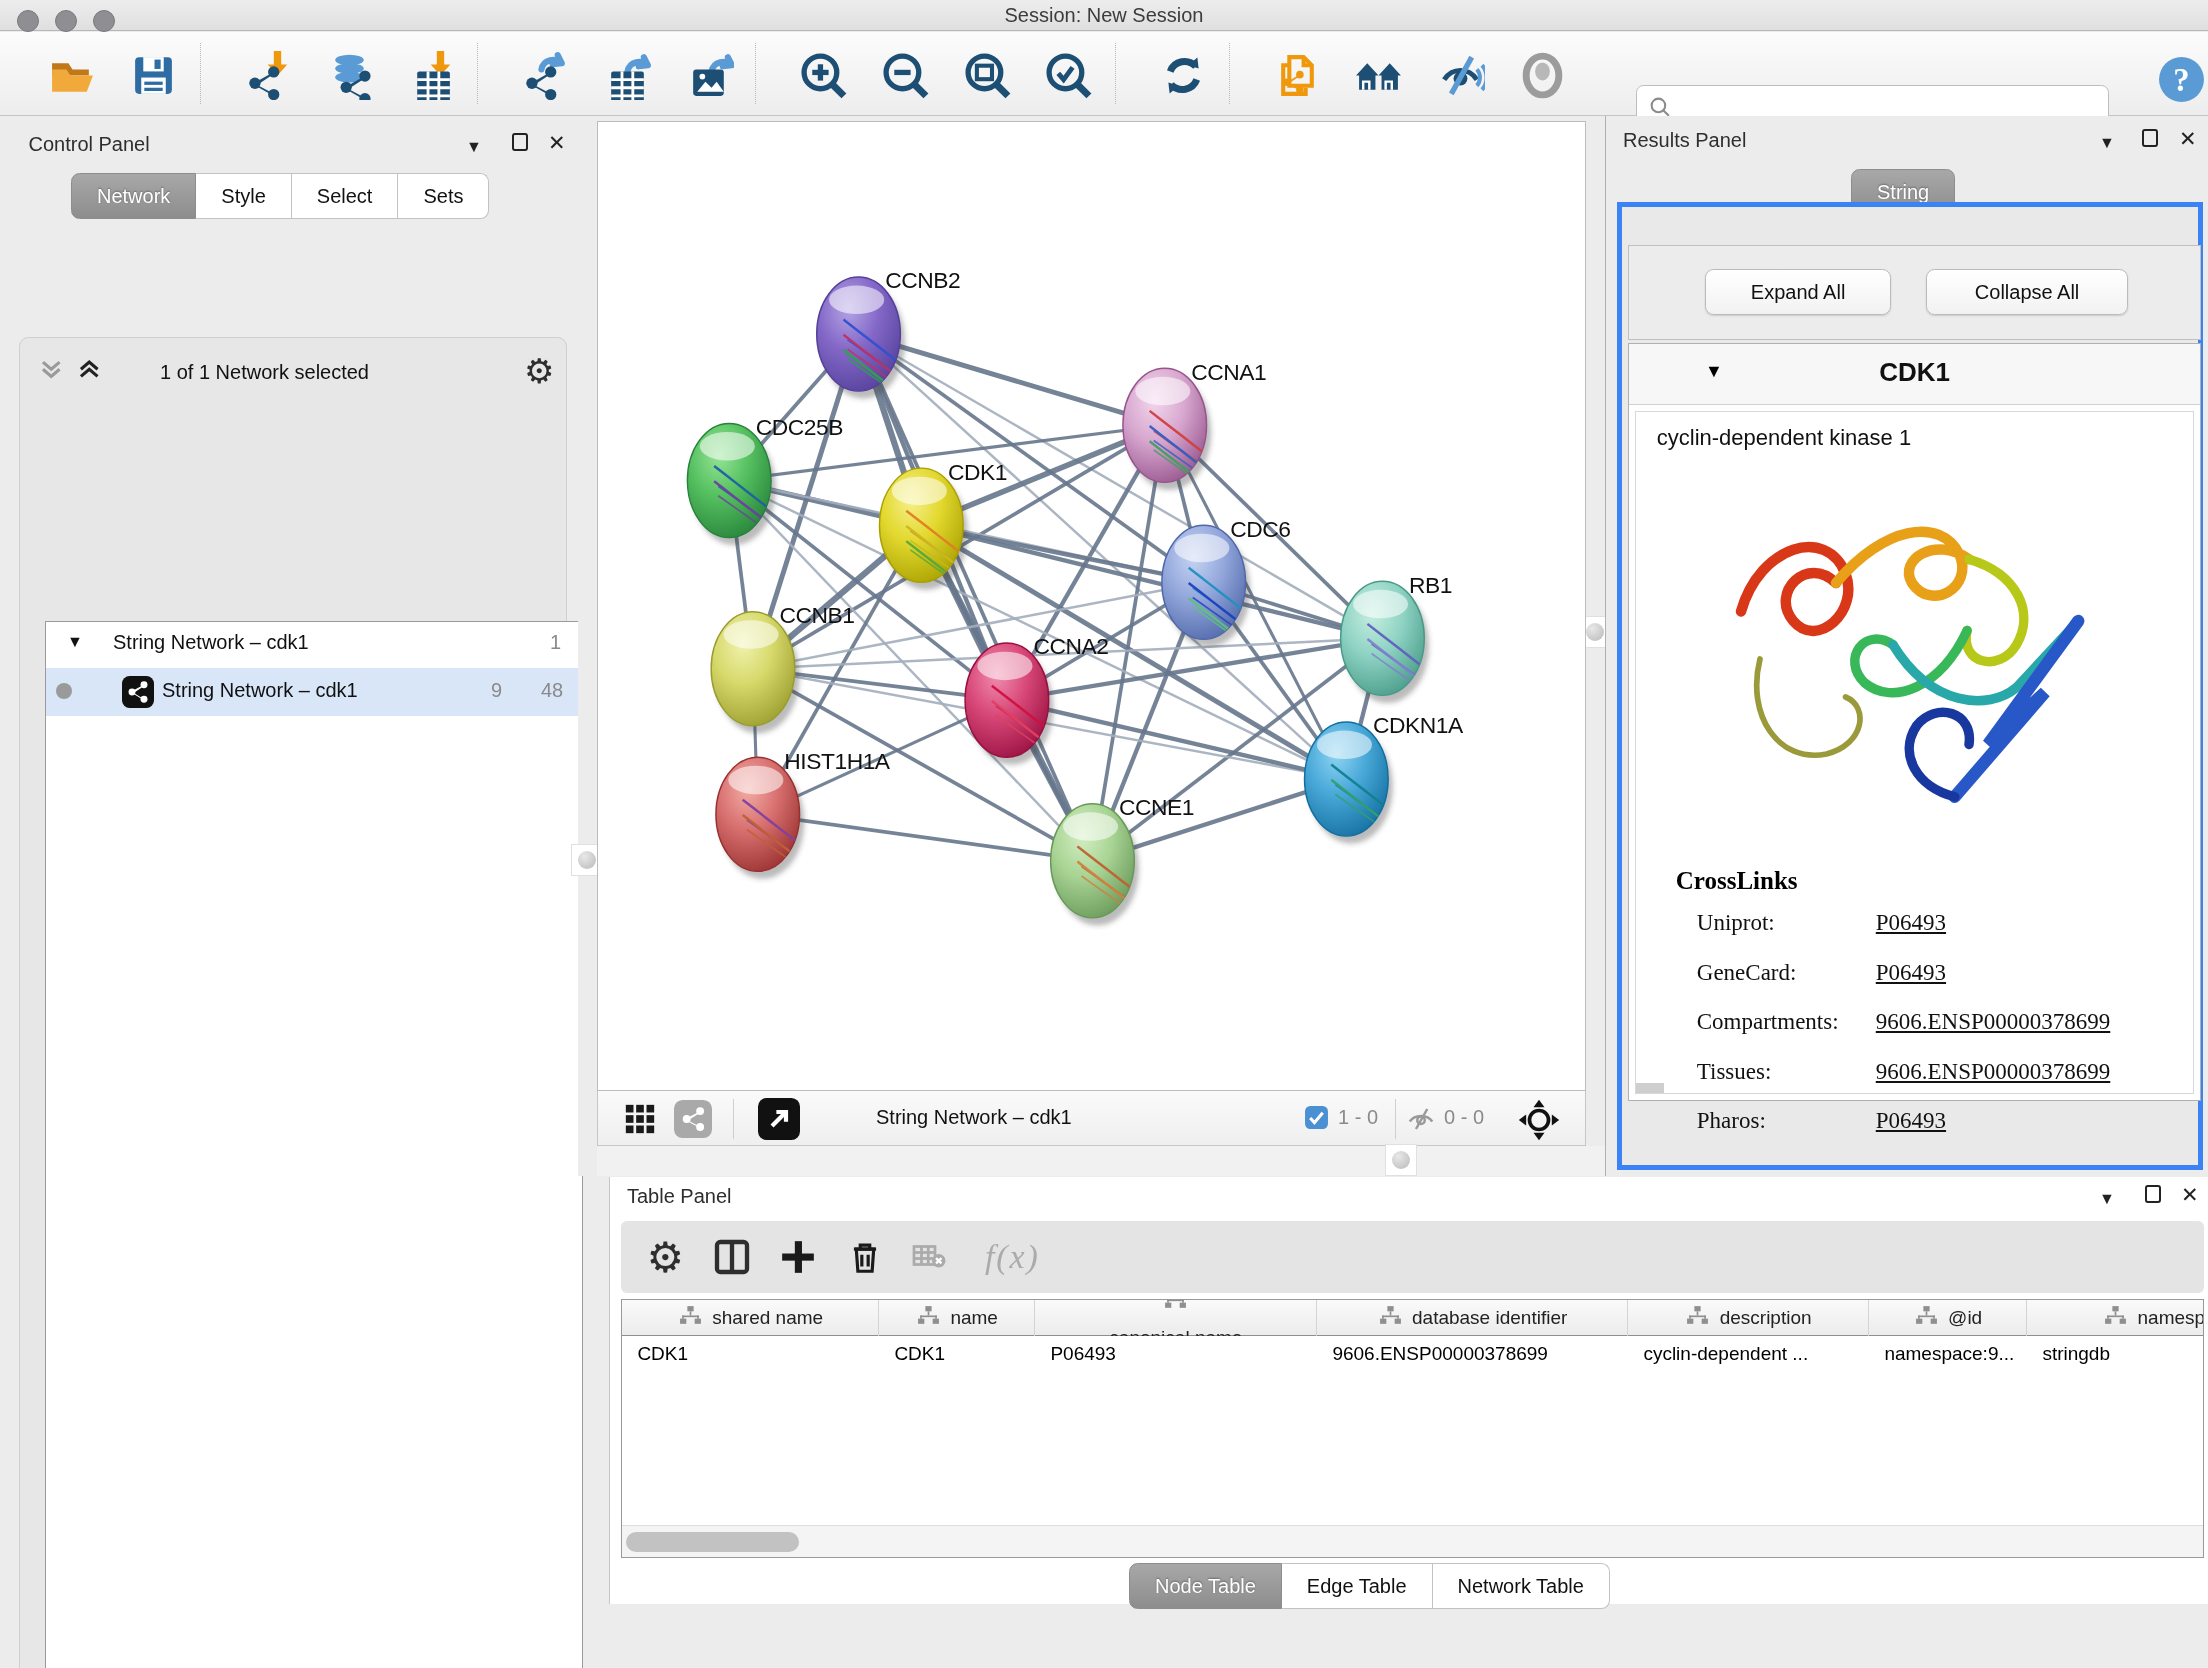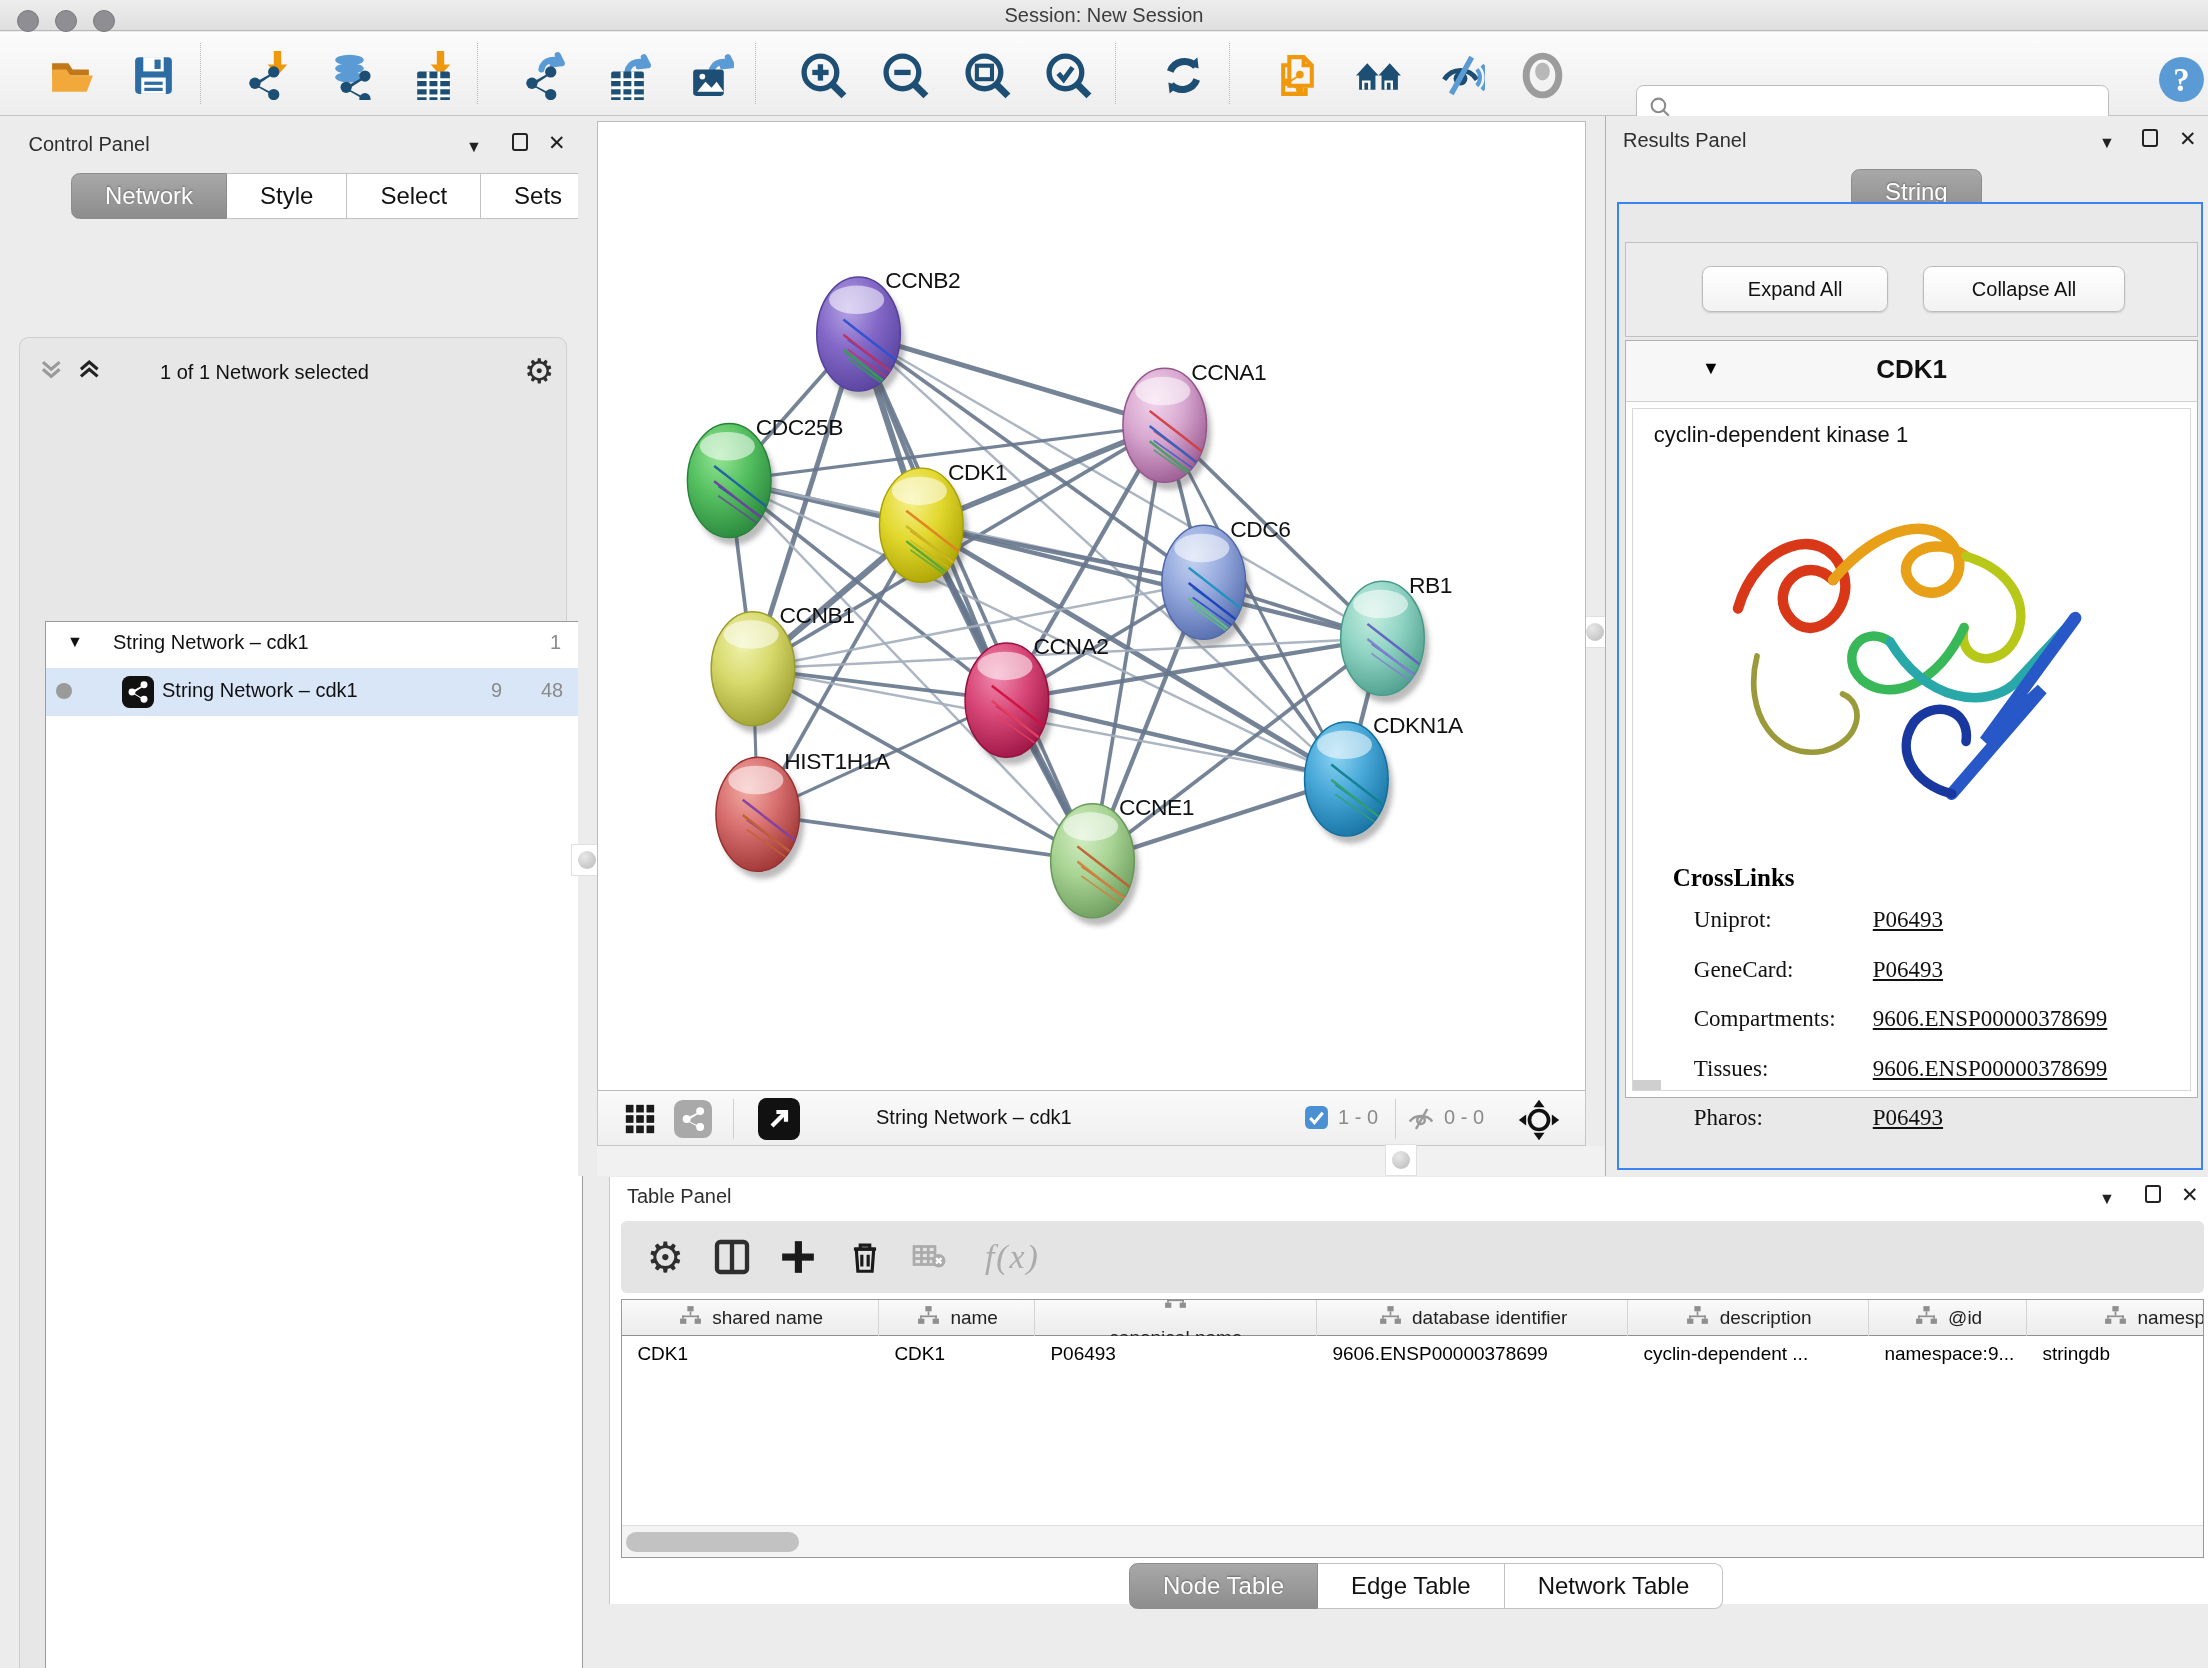--- a/index.html
+++ b/index.html
@@ -25,22 +25,22 @@
     background:#fff;border:1px solid #bdbdbd;border-radius:7.6px;display:flex;align-items:center;}
   .searchbox svg{margin-left:11.4px;}
   .searchbox input{border:none;outline:none;flex:1;font-size:19px;margin-left:7.6px;background:transparent;}
   
   .ptitle{font-size:20px;color:#2e2e2e;}
   .pctl{position:absolute;font-size:19px;color:#222;}
   .pctl .tri{font-size:16px;}
   .floatbox{display:inline-block;width:16px;height:18px;border:2.4px solid #222;border-radius:2.9px;}
   .closex{font-weight:bold;font-size:21px;}
   .tabseg{position:absolute;display:flex;}
-  .tabseg .tab{height:46px;line-height:44px;padding:0 33px;background:#fff;
-    border:1px solid #c2c2c2;border-left:none;font-size:24px;color:#111;text-align:center;}
+  .tabseg .tab{height:46px;line-height:44px;padding:0 25px;background:#fff;
+    border:1px solid #c2c2c2;border-left:none;font-size:20px;color:#111;text-align:center;}
   .tabseg .tab:first-child{border-left:1px solid #c2c2c2;border-radius:8.6px 0 0 8.6px;}
   .tabseg .tab:last-child{border-radius:0 8.6px 8.6px 0;}
   .tabseg .tab.only{border-radius:8.6px;border-left:1px solid #c2c2c2;}
   .tabseg .tab.sel{background:linear-gradient(#a8a8a8,#8d8d8d);color:#fff;
     text-shadow:0 -1px 1.9px rgba(0,0,0,.35);border-color:#8d8d8d;}
   
   .controlpanel{position:absolute;left:0;top:116px;width:578px;height:1488px;background:#ececec;}
   .cp-box{position:absolute;left:19px;top:221px;width:548px;height:1362px;
     background:#e7e7e7;border:1px solid #cfcfcf;border-radius:9.5px;}
   .netrow{position:absolute;left:0;top:0;width:100%;height:61px;}
@@ -63,21 +63,21 @@
     background:#fff;border:1px solid #bcbcbc;}
   .netstatus{position:absolute;left:597px;top:1091px;width:989px;height:55px;
     background:linear-gradient(#fafafa,#efefef);border:1px solid #c6c6c6;border-top:none;}
   .nst{position:absolute;font-size:20px;}
   .nsep{position:absolute;top:7.6px;height:40px;border-left:1px solid #cfcfcf;}
   .hsplitband{position:absolute;left:597px;top:1146px;width:1611px;height:30px;background:#f1f1f1;}
   
   .resultspanel{position:absolute;left:1605px;top:116px;width:603px;height:1060px;
     background:#ececec;border-left:1.9px solid #b0b0b0;}
   .rp-outer{position:absolute;left:11.4px;top:86px;width:586px;height:968px;
-    background:#e9e9e9;border:2px solid #3b82f6;}
+    background:#e9e9e9;border:5px solid #3b82f6;}
   .rp-inner1{position:absolute;left:5.7px;top:38px;width:573px;height:95px;
     background:#ececec;border:1px solid #c0c0c0;}
   .whitebtn{position:absolute;height:46px;background:linear-gradient(#ffffff,#f2f2f2);
     border:1px solid #bbb;border-radius:8.6px;font-size:20px;color:#111;text-align:center;
     line-height:44px;box-shadow:0 1px 1.9px rgba(0,0,0,.15);}
   .rp-gene{position:absolute;left:5.7px;top:136px;width:573px;height:758px;
     background:#fff;border:1px solid #b0b0b0;}
   .genehdr{position:absolute;left:0;top:0;width:100%;height:61px;background:#f7f7f7;
     border-bottom:1px solid #d0d0d0;}
   .genebody{position:absolute;left:5.7px;top:67px;right:5.7px;bottom:5.7px;border:1px solid #d8d8d8;}

